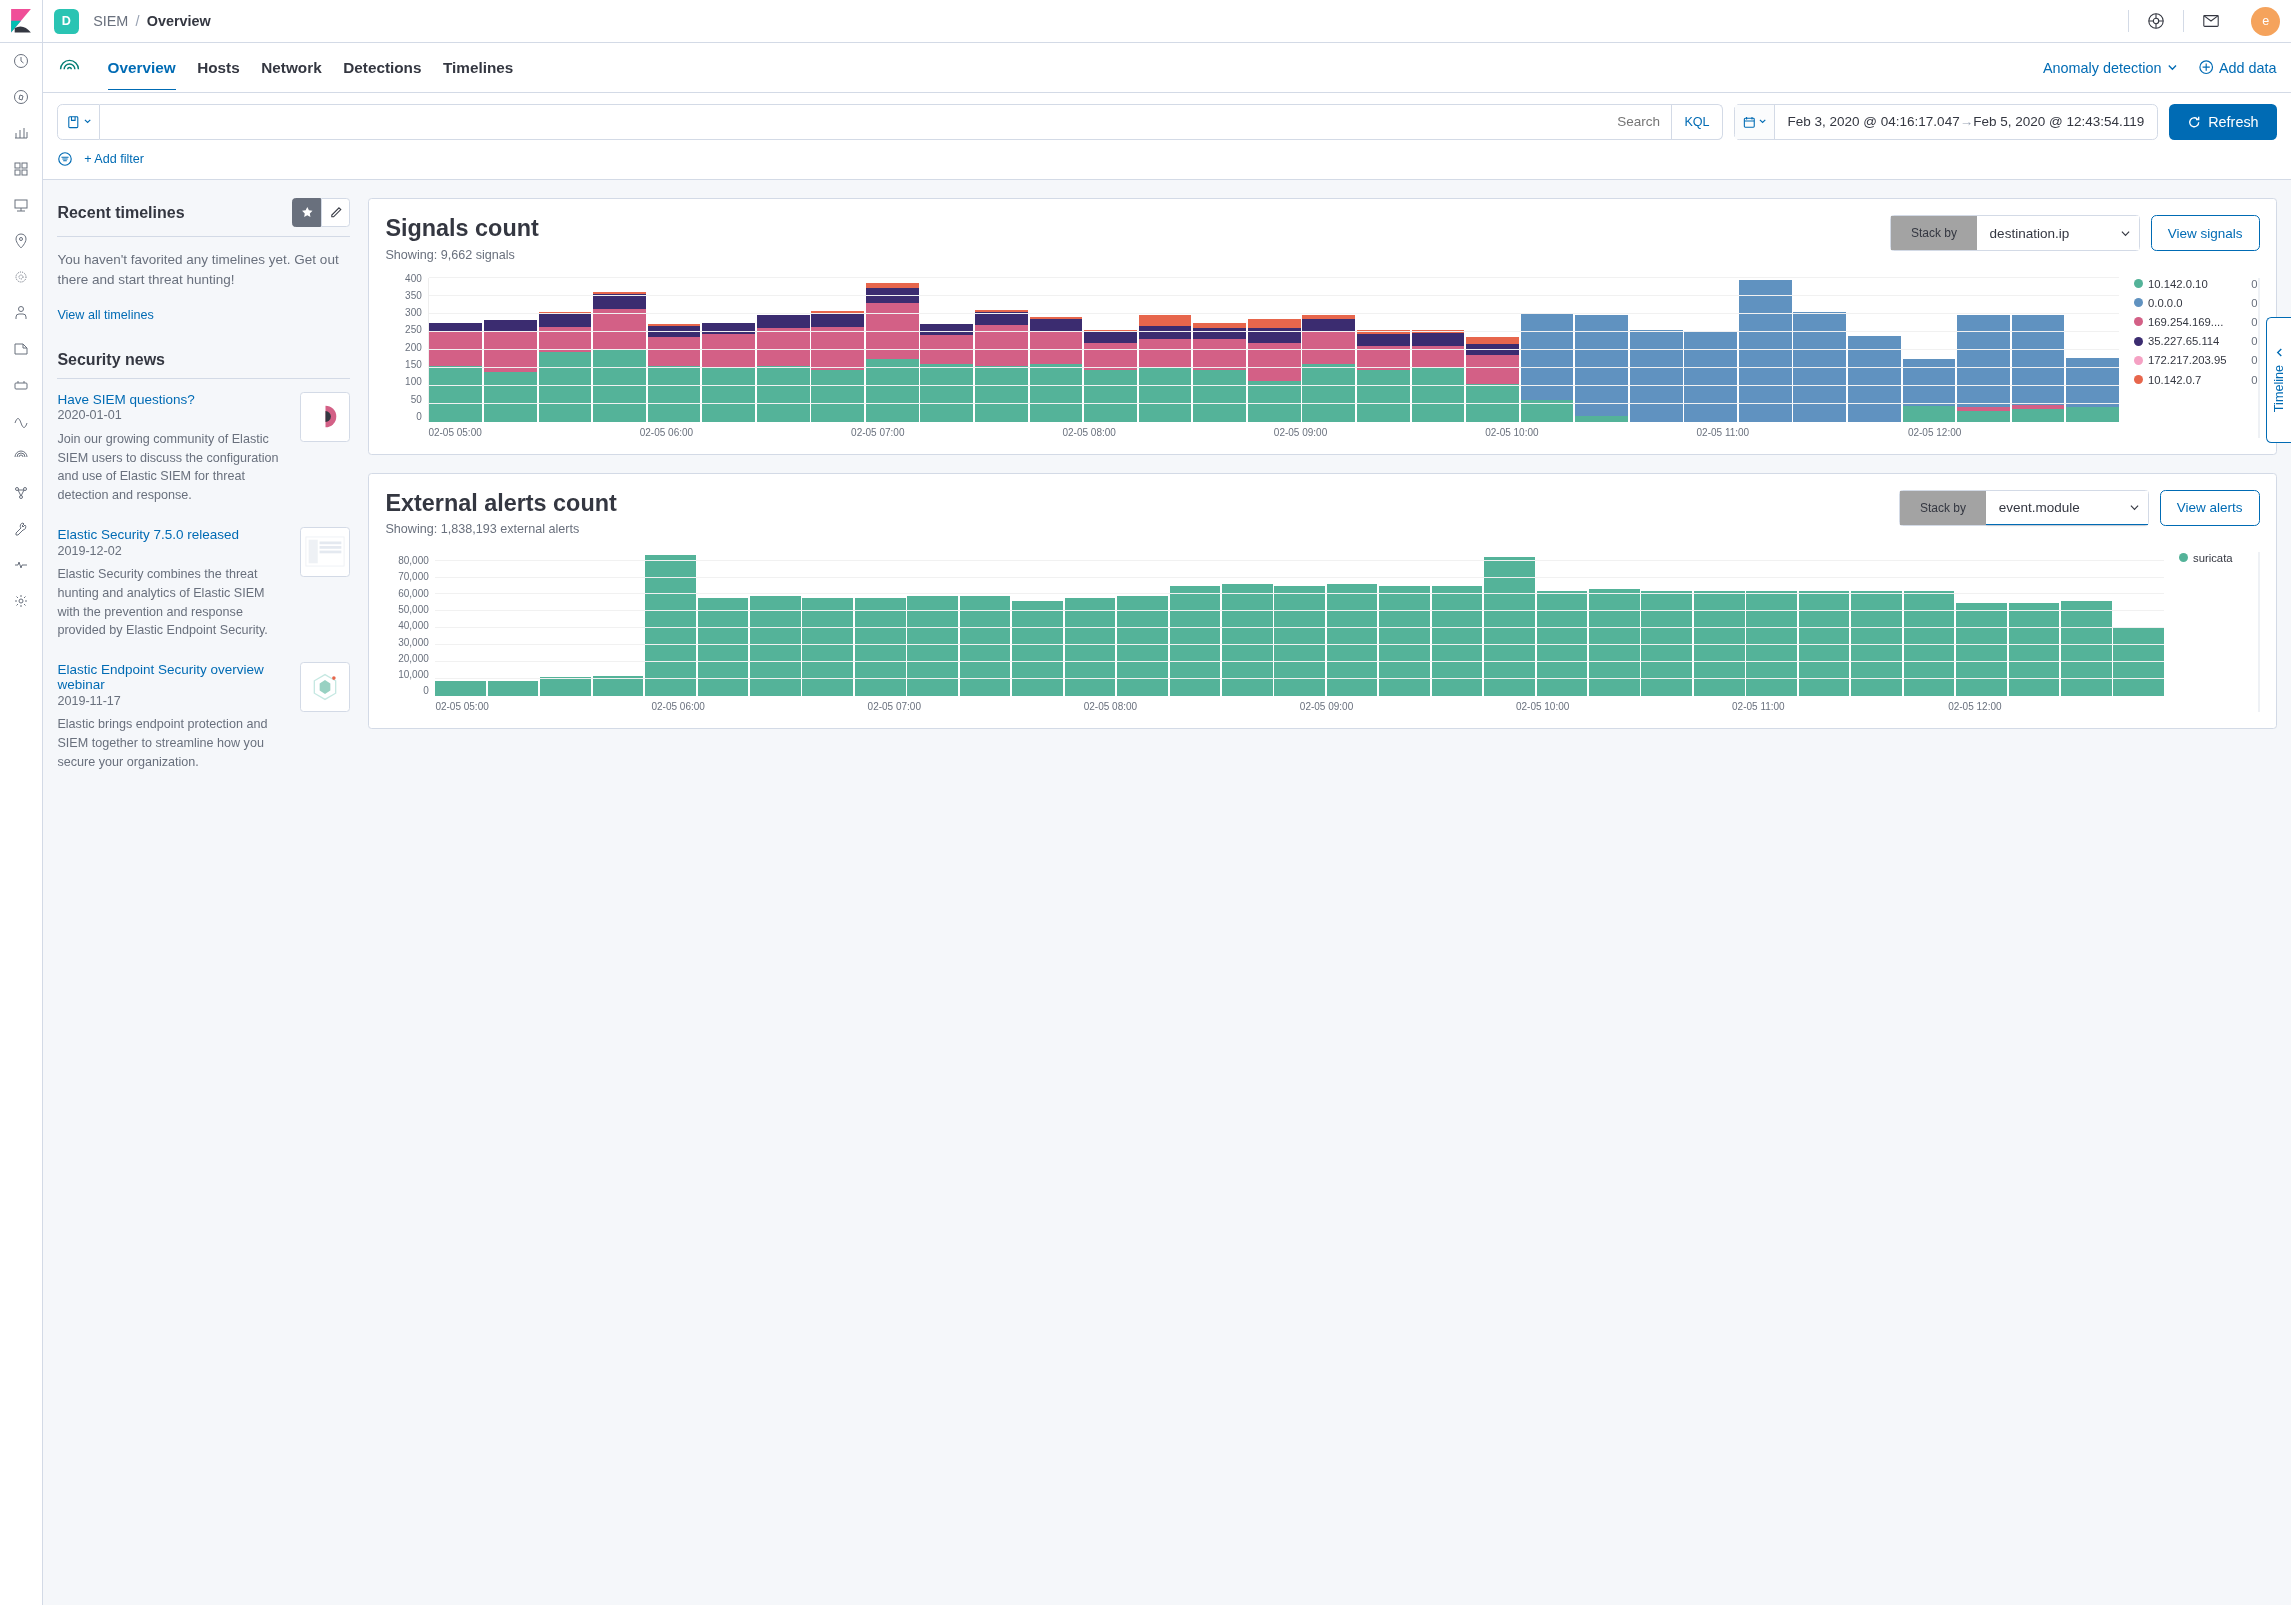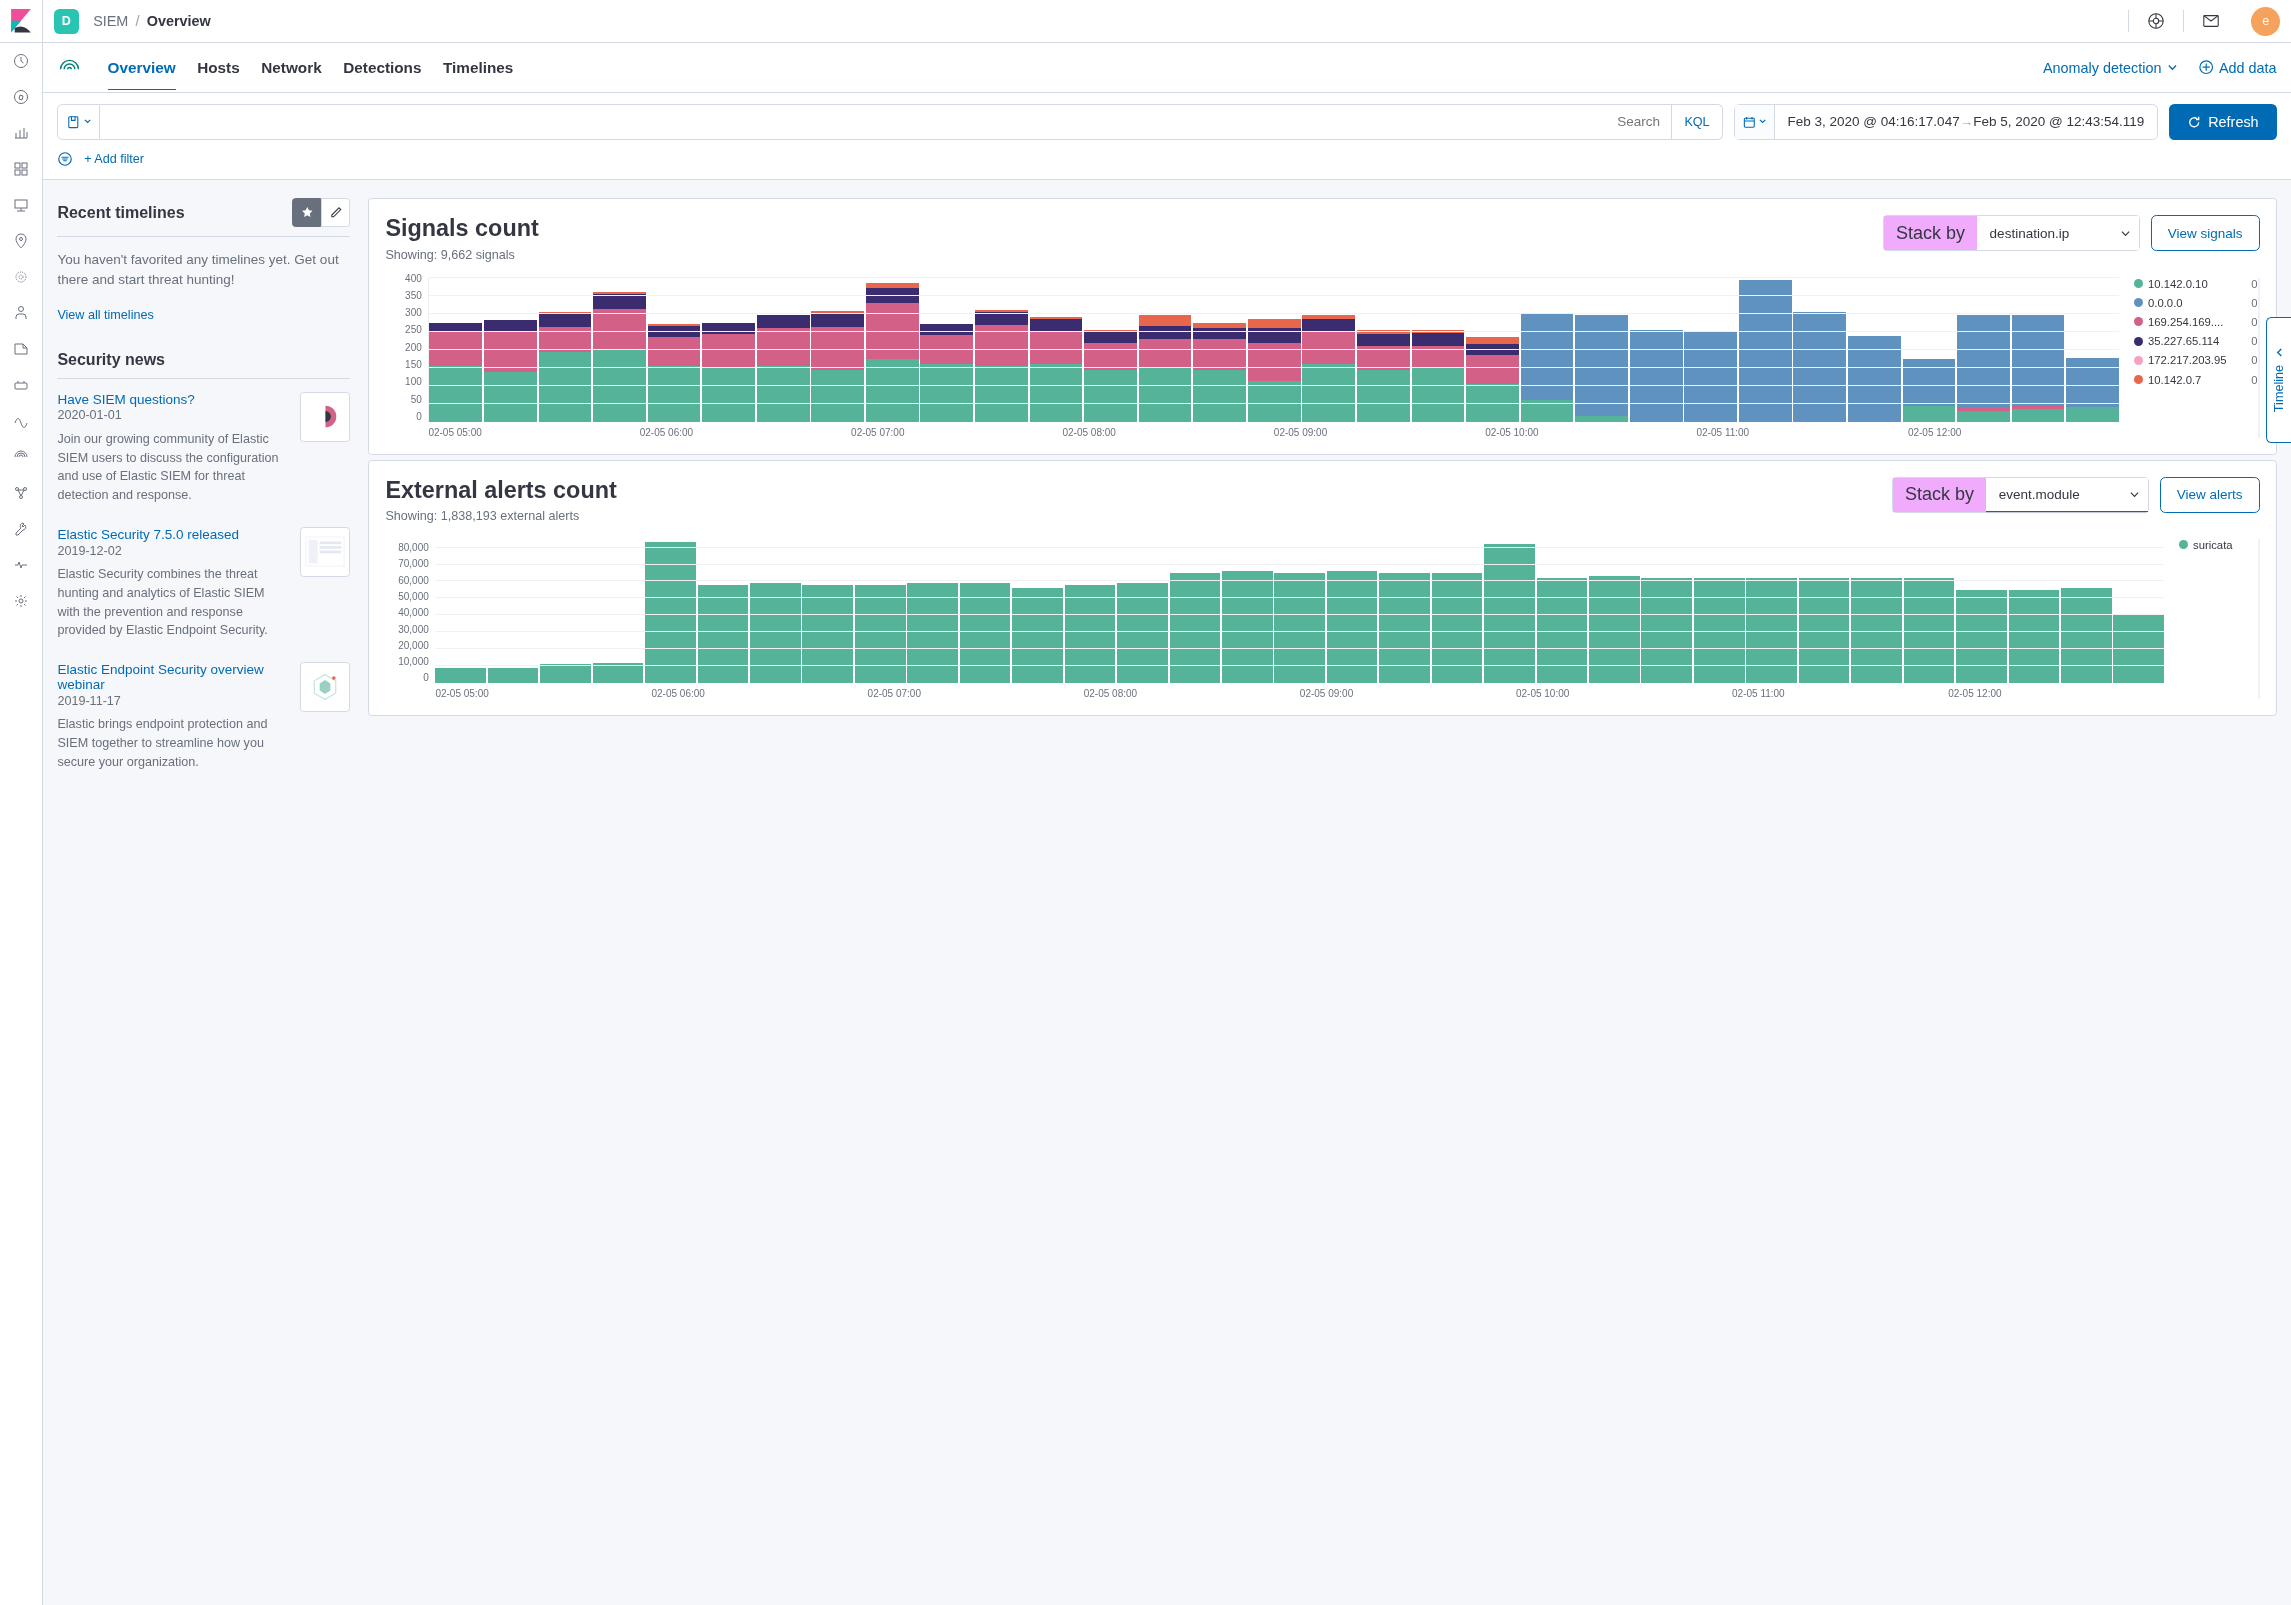--- a/index.html
+++ b/index.html
@@ -58,29 +58,29 @@
 .side-divider { height: 0.9px; background: #d3dae6; margin: 9px 0 12.6px; }
 .side-text { color: #69707d; font-size: 13.5px; line-height: 1.5; }
 .side-link { color: #006bb4; font-size: 12.6px; margin-top: 18px; display: block; cursor: pointer; }
 .news-item { margin-bottom: 21.6px; display: flex; gap: 10.8px; }
 .news-body { flex: 1; }
 .news-title { color: #006bb4; font-size: 13.5px; margin-bottom: 1.8px; cursor: pointer; }
 .news-date { color: #69707d; font-size: 12.6px; margin-bottom: 7.2px; }
 .news-desc { color: #69707d; font-size: 12.6px; line-height: 1.5; }
 .news-thumb { width: 50px; height: 50px; border: 0.9px solid #d3dae6; border-radius: 3.6px; background: #fff; display: flex; align-items: center; justify-content: center; flex-shrink: 0; }
 
-.panels { flex: 1; display: flex; flex-direction: column; gap: 5px; }
+.panels { flex: 1; display: flex; flex-direction: column; gap: 18px; }
 .panel { background: #fff; border: 0.9px solid #d3dae6; border-radius: 3.6px; padding: 16px; }
 .panel-head { display: flex; align-items: flex-start; justify-content: space-between; margin-bottom: 3.6px; gap: 10.8px; }
 .panel-title-wrap { flex: 1; }
 .panel-title { font-size: 23.4px; font-weight: 700; margin-bottom: 5.4px; }
 .panel-sub { color: #69707d; font-size: 12.6px; }
 .stack-by { display: flex; border: 0.9px solid #d3dae6; border-radius: 3.6px; height: 36px; }
 .stack-by.variant2 .stack-label { border-right: none; }
-.stack-label { background: #f0abfc; padding: 0 12px; display: flex; align-items: center; font-size: 18px; color: #343741; }
+.stack-label { background: #a3a3a3; padding: 0 20px; display: flex; align-items: center; font-size: 12px; color: #343741; }
 .stack-select { background: #fff; padding: 0 34px 0 12.6px; display: flex; align-items: center; font-size: 13.5px; position: relative; cursor: pointer; min-width: 162px; }
 .stack-select.variant2 { border-bottom: 1.8px solid #006bb4; box-shadow: 0 1.8px 1.8px -0.9px rgba(0,0,0,.1); }
 .stack-select .caret { position: absolute; right: 9px; }
 .view-btn { height: 36px; border: 0.9px solid #006bb4; border-radius: 5.4px; color: #006bb4; background: #fff; padding: 0 16px; font-size: 13.5px; cursor: pointer; }
 
 .chart-wrap { display: flex; gap: 9px; margin-top: 16px; }
 .chart-area { flex: 1; position: relative; }
 .y-axis { position: absolute; left: 0; top: 0; bottom: 21.6px; width: 40px; }
 .y-tick { position: absolute; right: 3.6px; font-size: 10px; color: #69707d; transform: translateY(50%); }
 .bars-container { margin-left: 43px; height: 144px; display: flex; align-items: flex-end; gap: 1.8px; position: relative; border-left: 0.9px solid #eee; }

